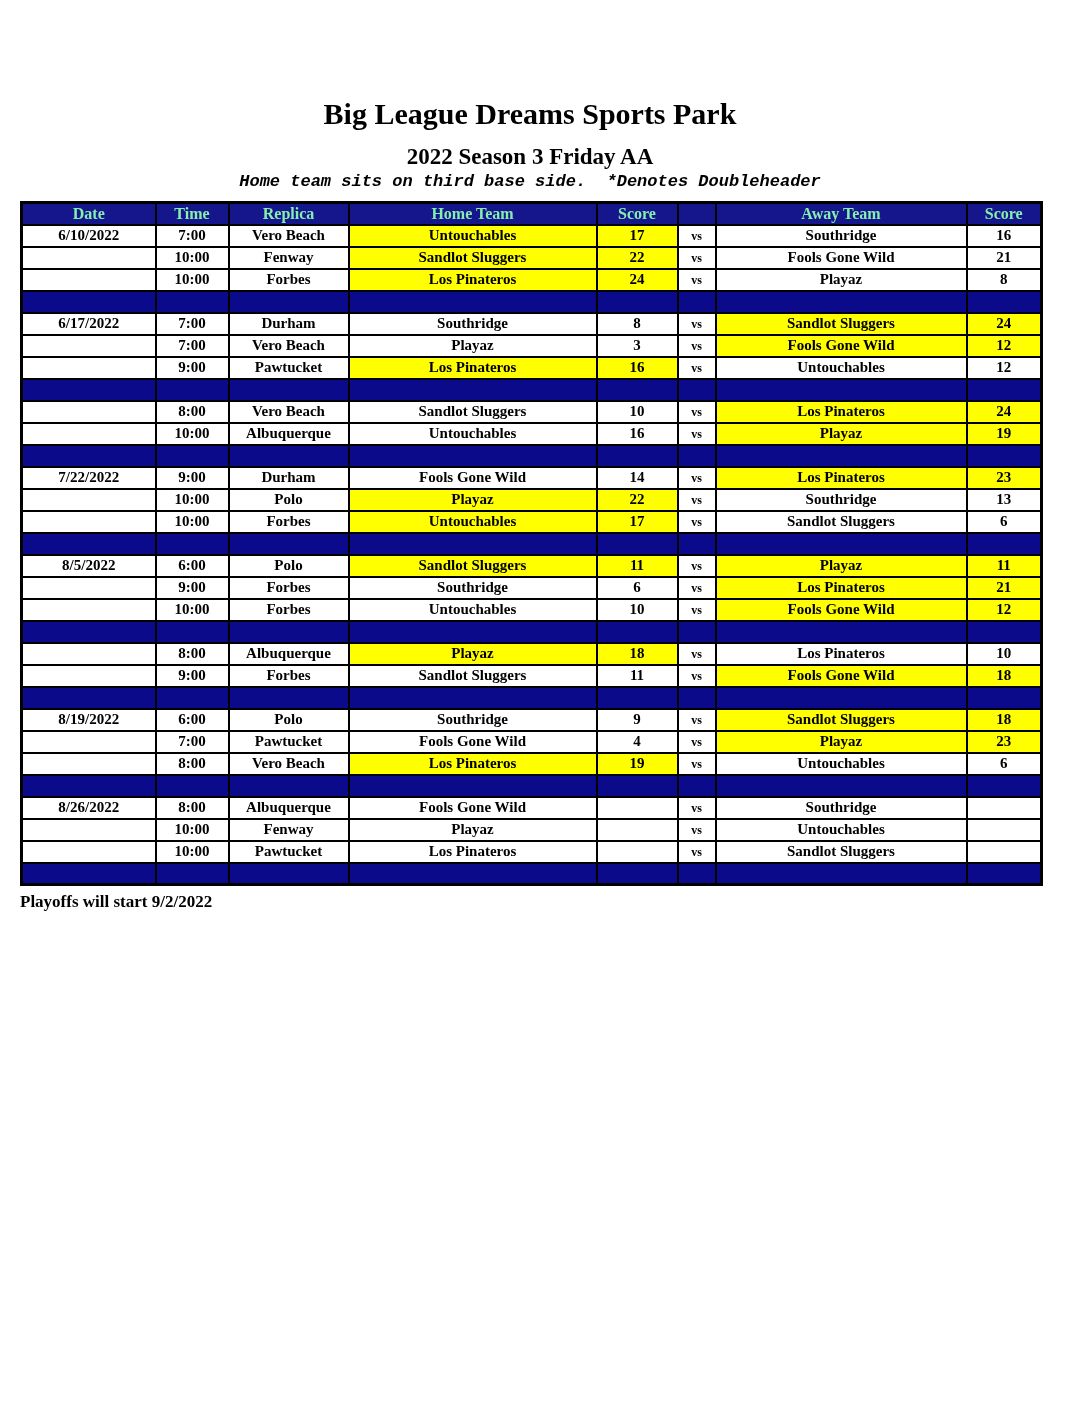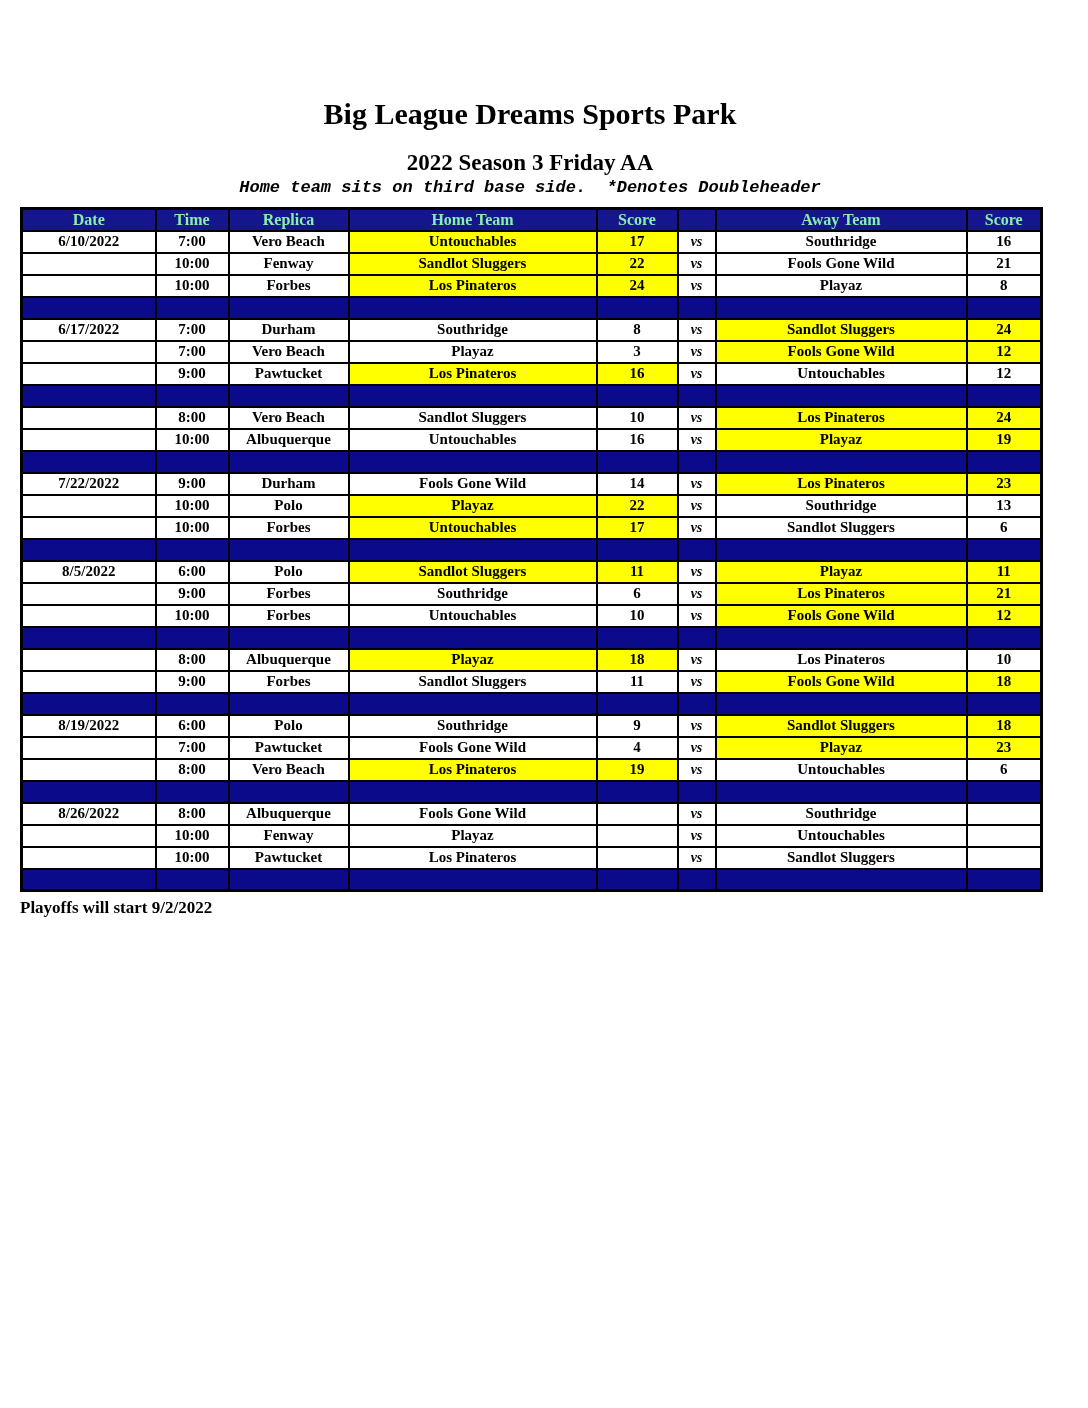--- a/index.html
+++ b/index.html
@@ -30,21 +30,21 @@
   .title {
     font-size: 30px;
     line-height: 36px;
     font-weight: bold;
     margin: 0;
   }
   .subtitle {
     font-size: 23px;
     line-height: 28px;
     font-weight: bold;
-    margin-top: 17px;
+    margin-top: 11px;
   }
   .note {
     font-size: 17px;
     line-height: 21px;
     font-weight: bold;
     font-style: italic;
     margin-top: 0;
     white-space: pre-wrap;
     font-family: Liberation Mono, monospace;
   }
@@ -73,22 +73,21 @@
     color: #86efac;
     font-size: 16px;
   }
   .schedule td.navy {
     background: var(--navy);
   }
   .schedule td.win {
     background: var(--win-yellow);
   }
   .schedule td.vs {
-    font-style: italic;
-    font-size: 14px;
+    font-size: 12px;
   }
   .footer-note {
     font-size: 17px;
     font-weight: bold;
     margin-top: 6px;
   }
 </style>
 </head>
 <body>
 

